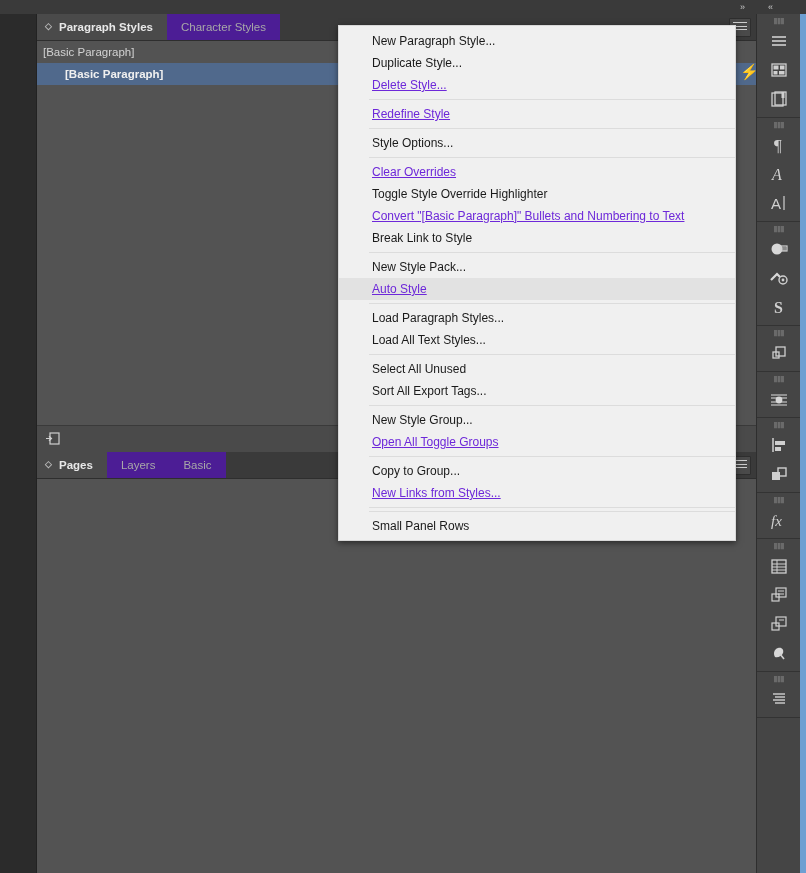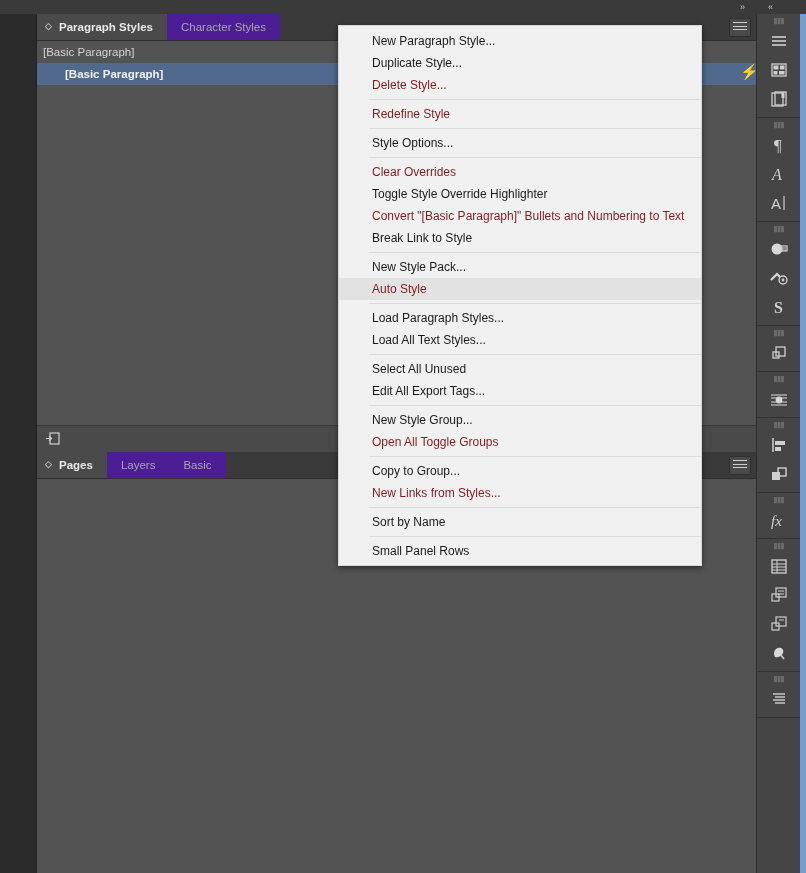--- a/index.html
+++ b/index.html
@@ -105,33 +105,33 @@
     height:8px;text-align:center;color:#8e8e8e;font-size:8px;
     line-height:8px;letter-spacing:0px;padding-top:4px;
   }
   .rail-btn{
     width:44px;height:29px;display:flex;align-items:center;
     justify-content:center;cursor:pointer;
   }
   .rail-btn svg{display:block;}
   
   #ctx-menu{
-    position:absolute;left:338px;top:25px;width:364px;
+    position:absolute;left:338px;top:25px;width:398px;
     background:#f0f0f0;
     box-shadow:0 2px 6px rgba(0,0,0,.5);
     border:1px solid #d8d8d8;
     font-size:12px;color:#1a1a1a;
     padding:4px 0 3px 0;
     box-sizing:border-box;
   }
   #ctx-menu .mi{
     height:22px;line-height:22px;padding-left:33px;
     white-space:nowrap;cursor:default;
   }
-  #ctx-menu .mi.disabled{color:#7f1d1d;}
+  #ctx-menu .mi.disabled{color:#6d28d9;text-decoration:underline;}
   #ctx-menu .mi.hover{background:#e2e2e2;}
   #ctx-menu .sep{
     height:0;border-top:1px solid #dcdcdc;margin:3px 0 3px 30px;
   }
 </style>
 </head>
 <body>
 
 <div id="topbar">
   <span class="chev right">»</span>
@@ -381,24 +381,23 @@
     <div class="mi disabled">Convert "[Basic Paragraph]" Bullets and Numbering to Text</div>
     <div class="mi">Break Link to Style</div>
     <div class="sep"></div>
     <div class="mi">New Style Pack...</div>
     <div class="mi disabled hover">Auto Style</div>
     <div class="sep"></div>
     <div class="mi">Load Paragraph Styles...</div>
     <div class="mi">Load All Text Styles...</div>
     <div class="sep"></div>
     <div class="mi">Select All Unused</div>
-    <div class="mi">Edit All Export Tags...</div>
+    <div class="mi">Sort All Export Tags...</div>
     <div class="sep"></div>
     <div class="mi">New Style Group...</div>
     <div class="mi disabled">Open All Toggle Groups</div>
     <div class="sep"></div>
     <div class="mi">Copy to Group...</div>
     <div class="mi disabled">New Links from Styles...</div>
     <div class="sep"></div>
-    <div class="mi">Sort by Name</div>
     <div class="sep"></div>
     <div class="mi">Small Panel Rows</div>
   </div>
 
 </body></html>

